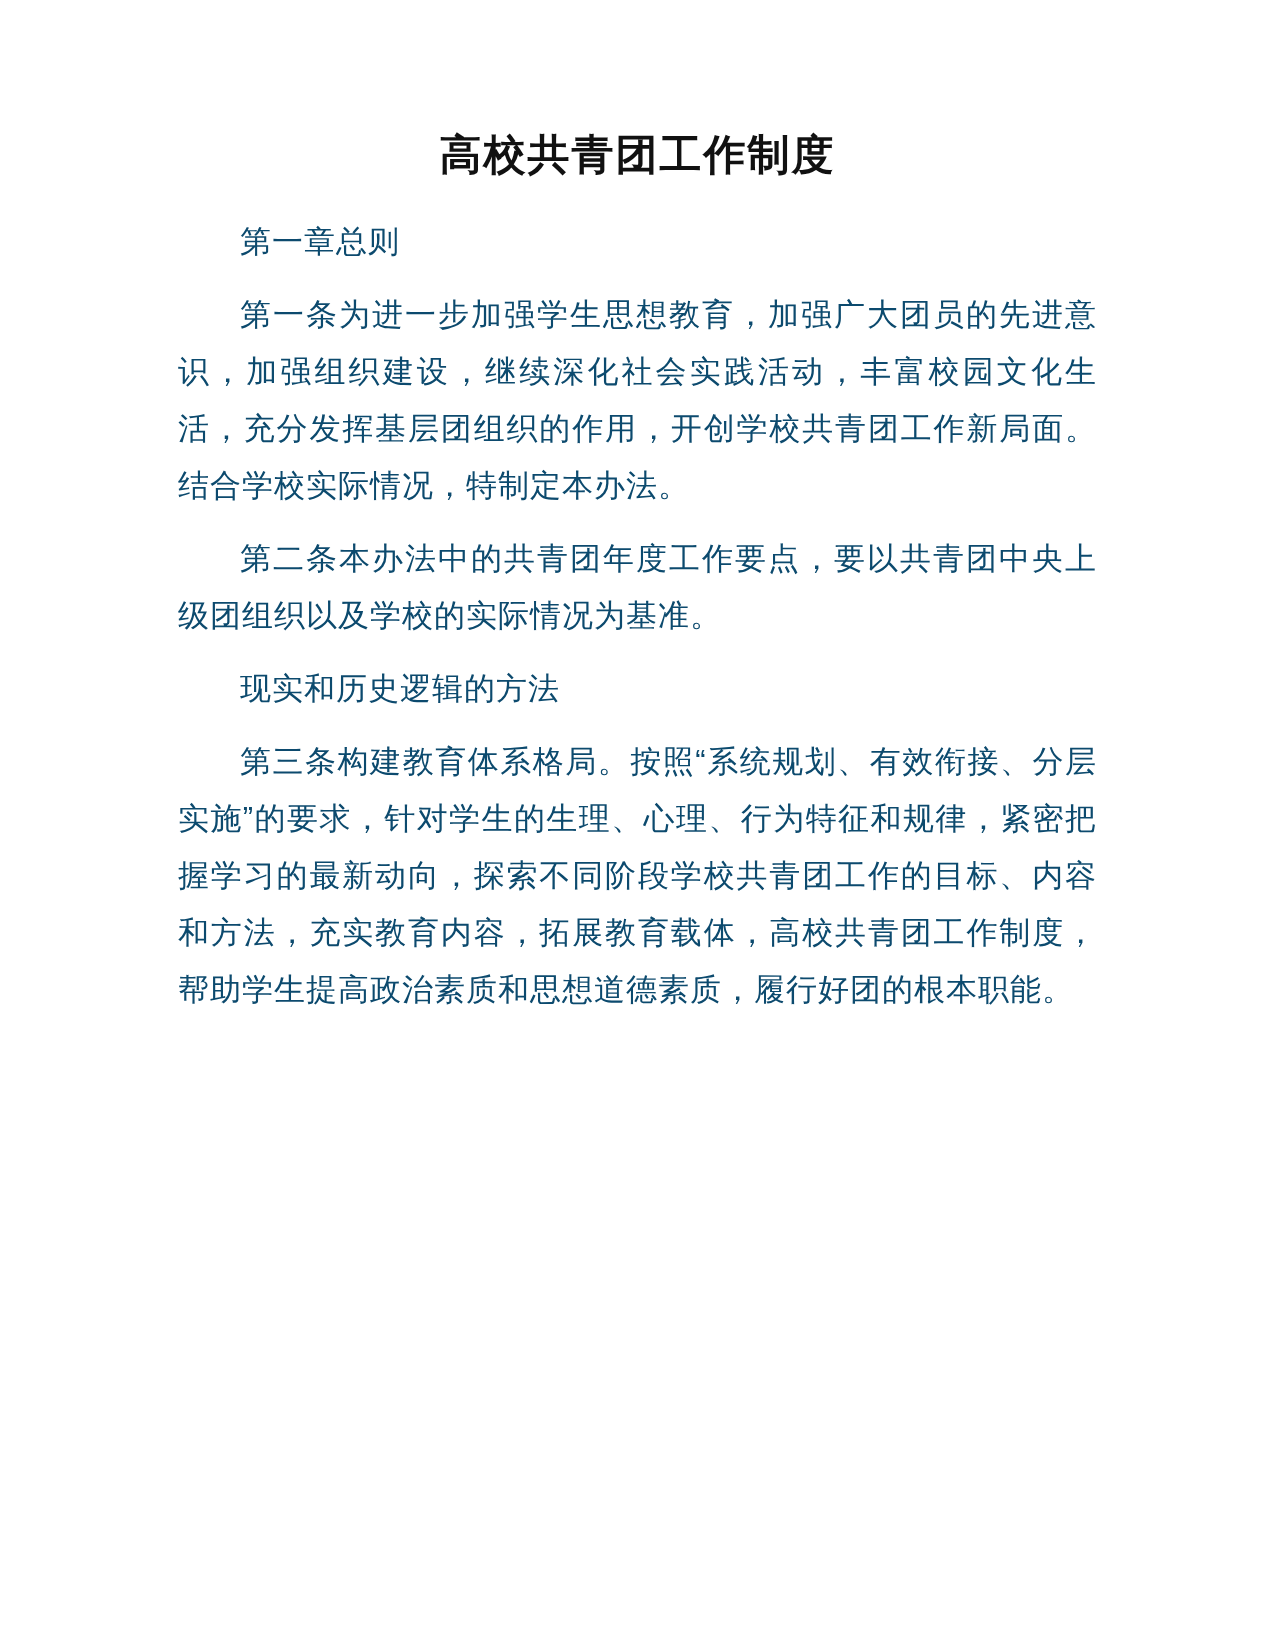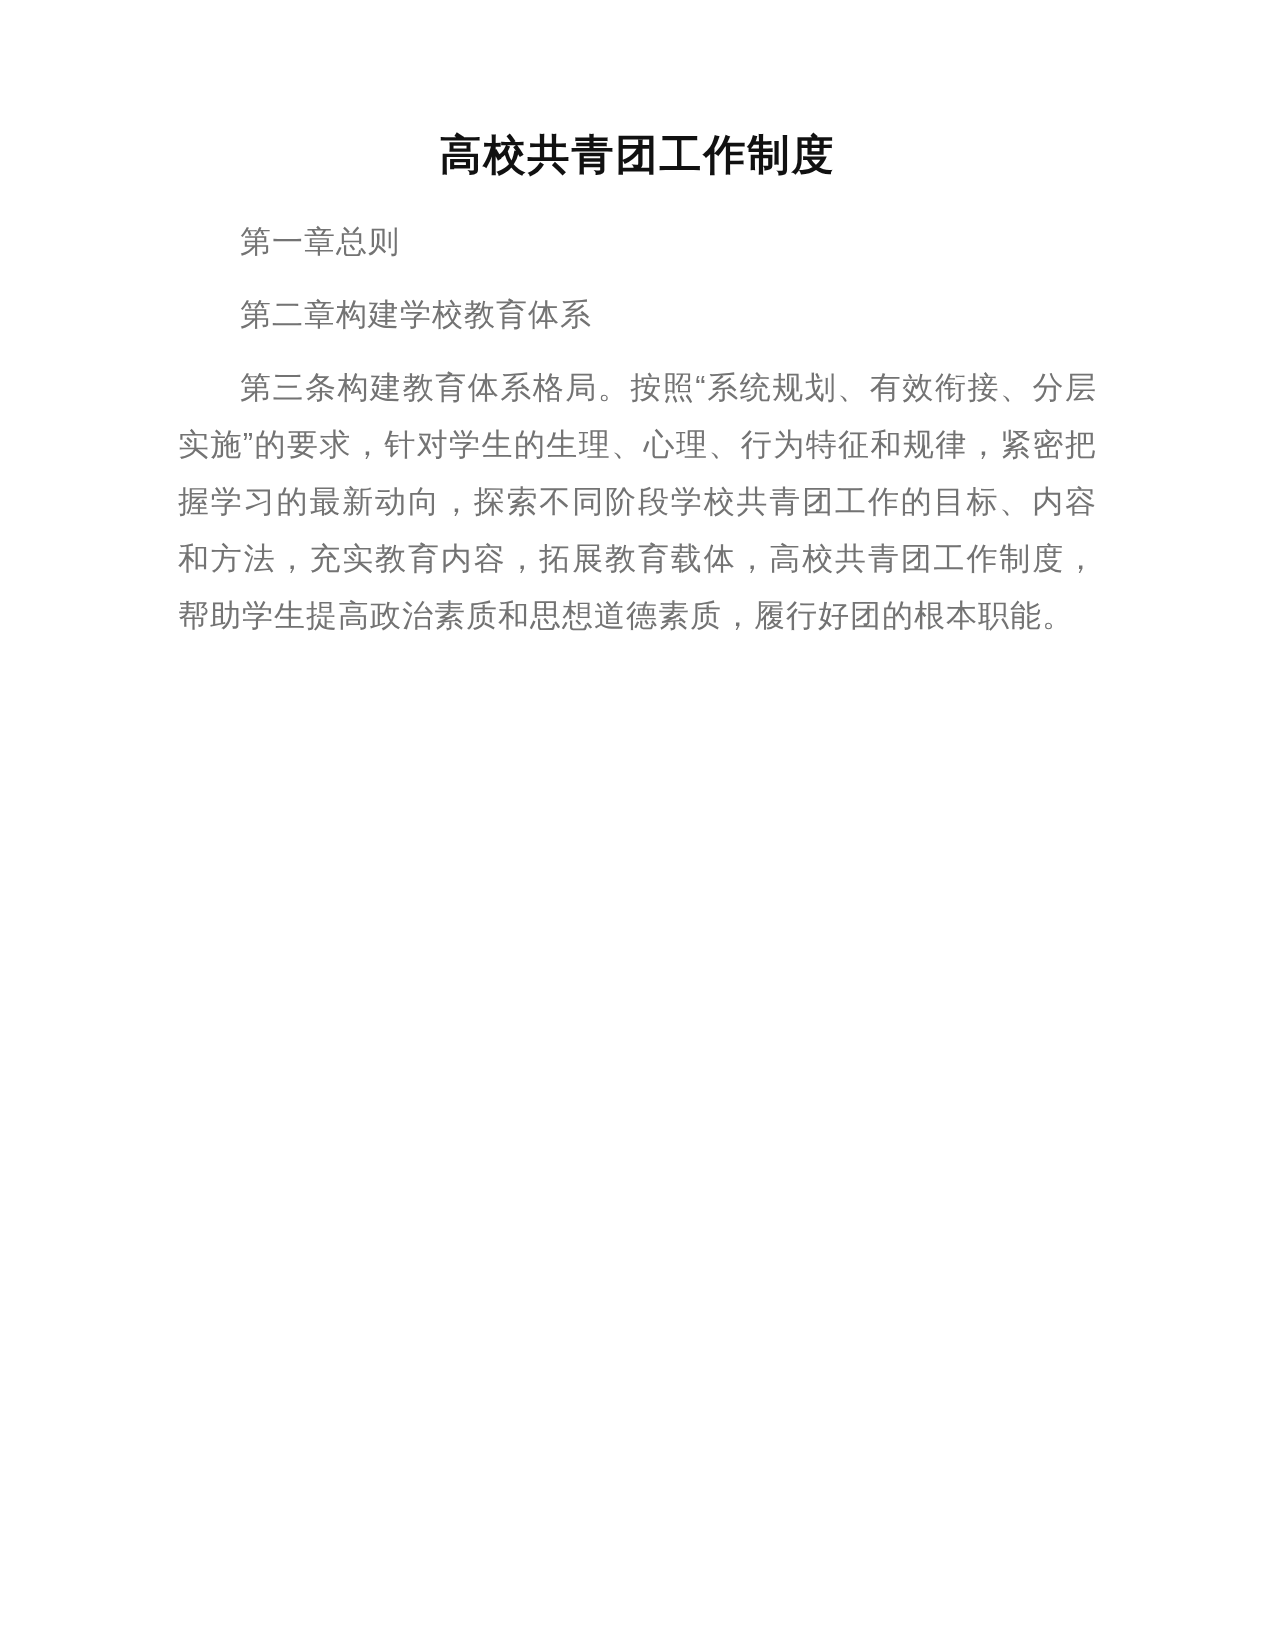--- a/index.html
+++ b/index.html
@@ -28,34 +28,36 @@
     color: #111111;
     line-height: 1.3;
   }
   .doc-paragraph {
     margin: 0 0 16px 0;
     font-size: 31px;
     line-height: 57px;
     letter-spacing: 1px;
     text-align: justify;
     text-indent: 2em;
-    color: #737373;
+    color: #0c4a6e;
     word-break: break-all;
   }
   .doc-paragraph:last-child {
     margin-bottom: 0;
   }
 </style>
 </head>
 <body>
 
 <div class="page">
   <h1 class="doc-title">高校共青团工作制度</h1>
 
   <p class="doc-paragraph">第一章总则</p>
 
+  <p class="doc-paragraph">第一条为进一步加强学生思想教育，加强广大团员的先进意识，加强组织建设，继续深化社会实践活动，丰富校园文化生活，充分发挥基层团组织的作用，开创学校共青团工作新局面。结合学校实际情况，特制定本办法。</p>
 
+  <p class="doc-paragraph">第二条本办法中的共青团年度工作要点，要以共青团中央上级团组织以及学校的实际情况为基准。</p>
 
-  <p class="doc-paragraph">第二章构建学校教育体系</p>
+  <p class="doc-paragraph">现实和历史逻辑的方法</p>
 
   <p class="doc-paragraph">第三条构建教育体系格局。按照“系统规划、有效衔接、分层实施”的要求，针对学生的生理、心理、行为特征和规律，紧密把握学习的最新动向，探索不同阶段学校共青团工作的目标、内容和方法，充实教育内容，拓展教育载体，高校共青团工作制度，帮助学生提高政治素质和思想道德素质，履行好团的根本职能。</p>
 
 </div>
 
 </body></html>

